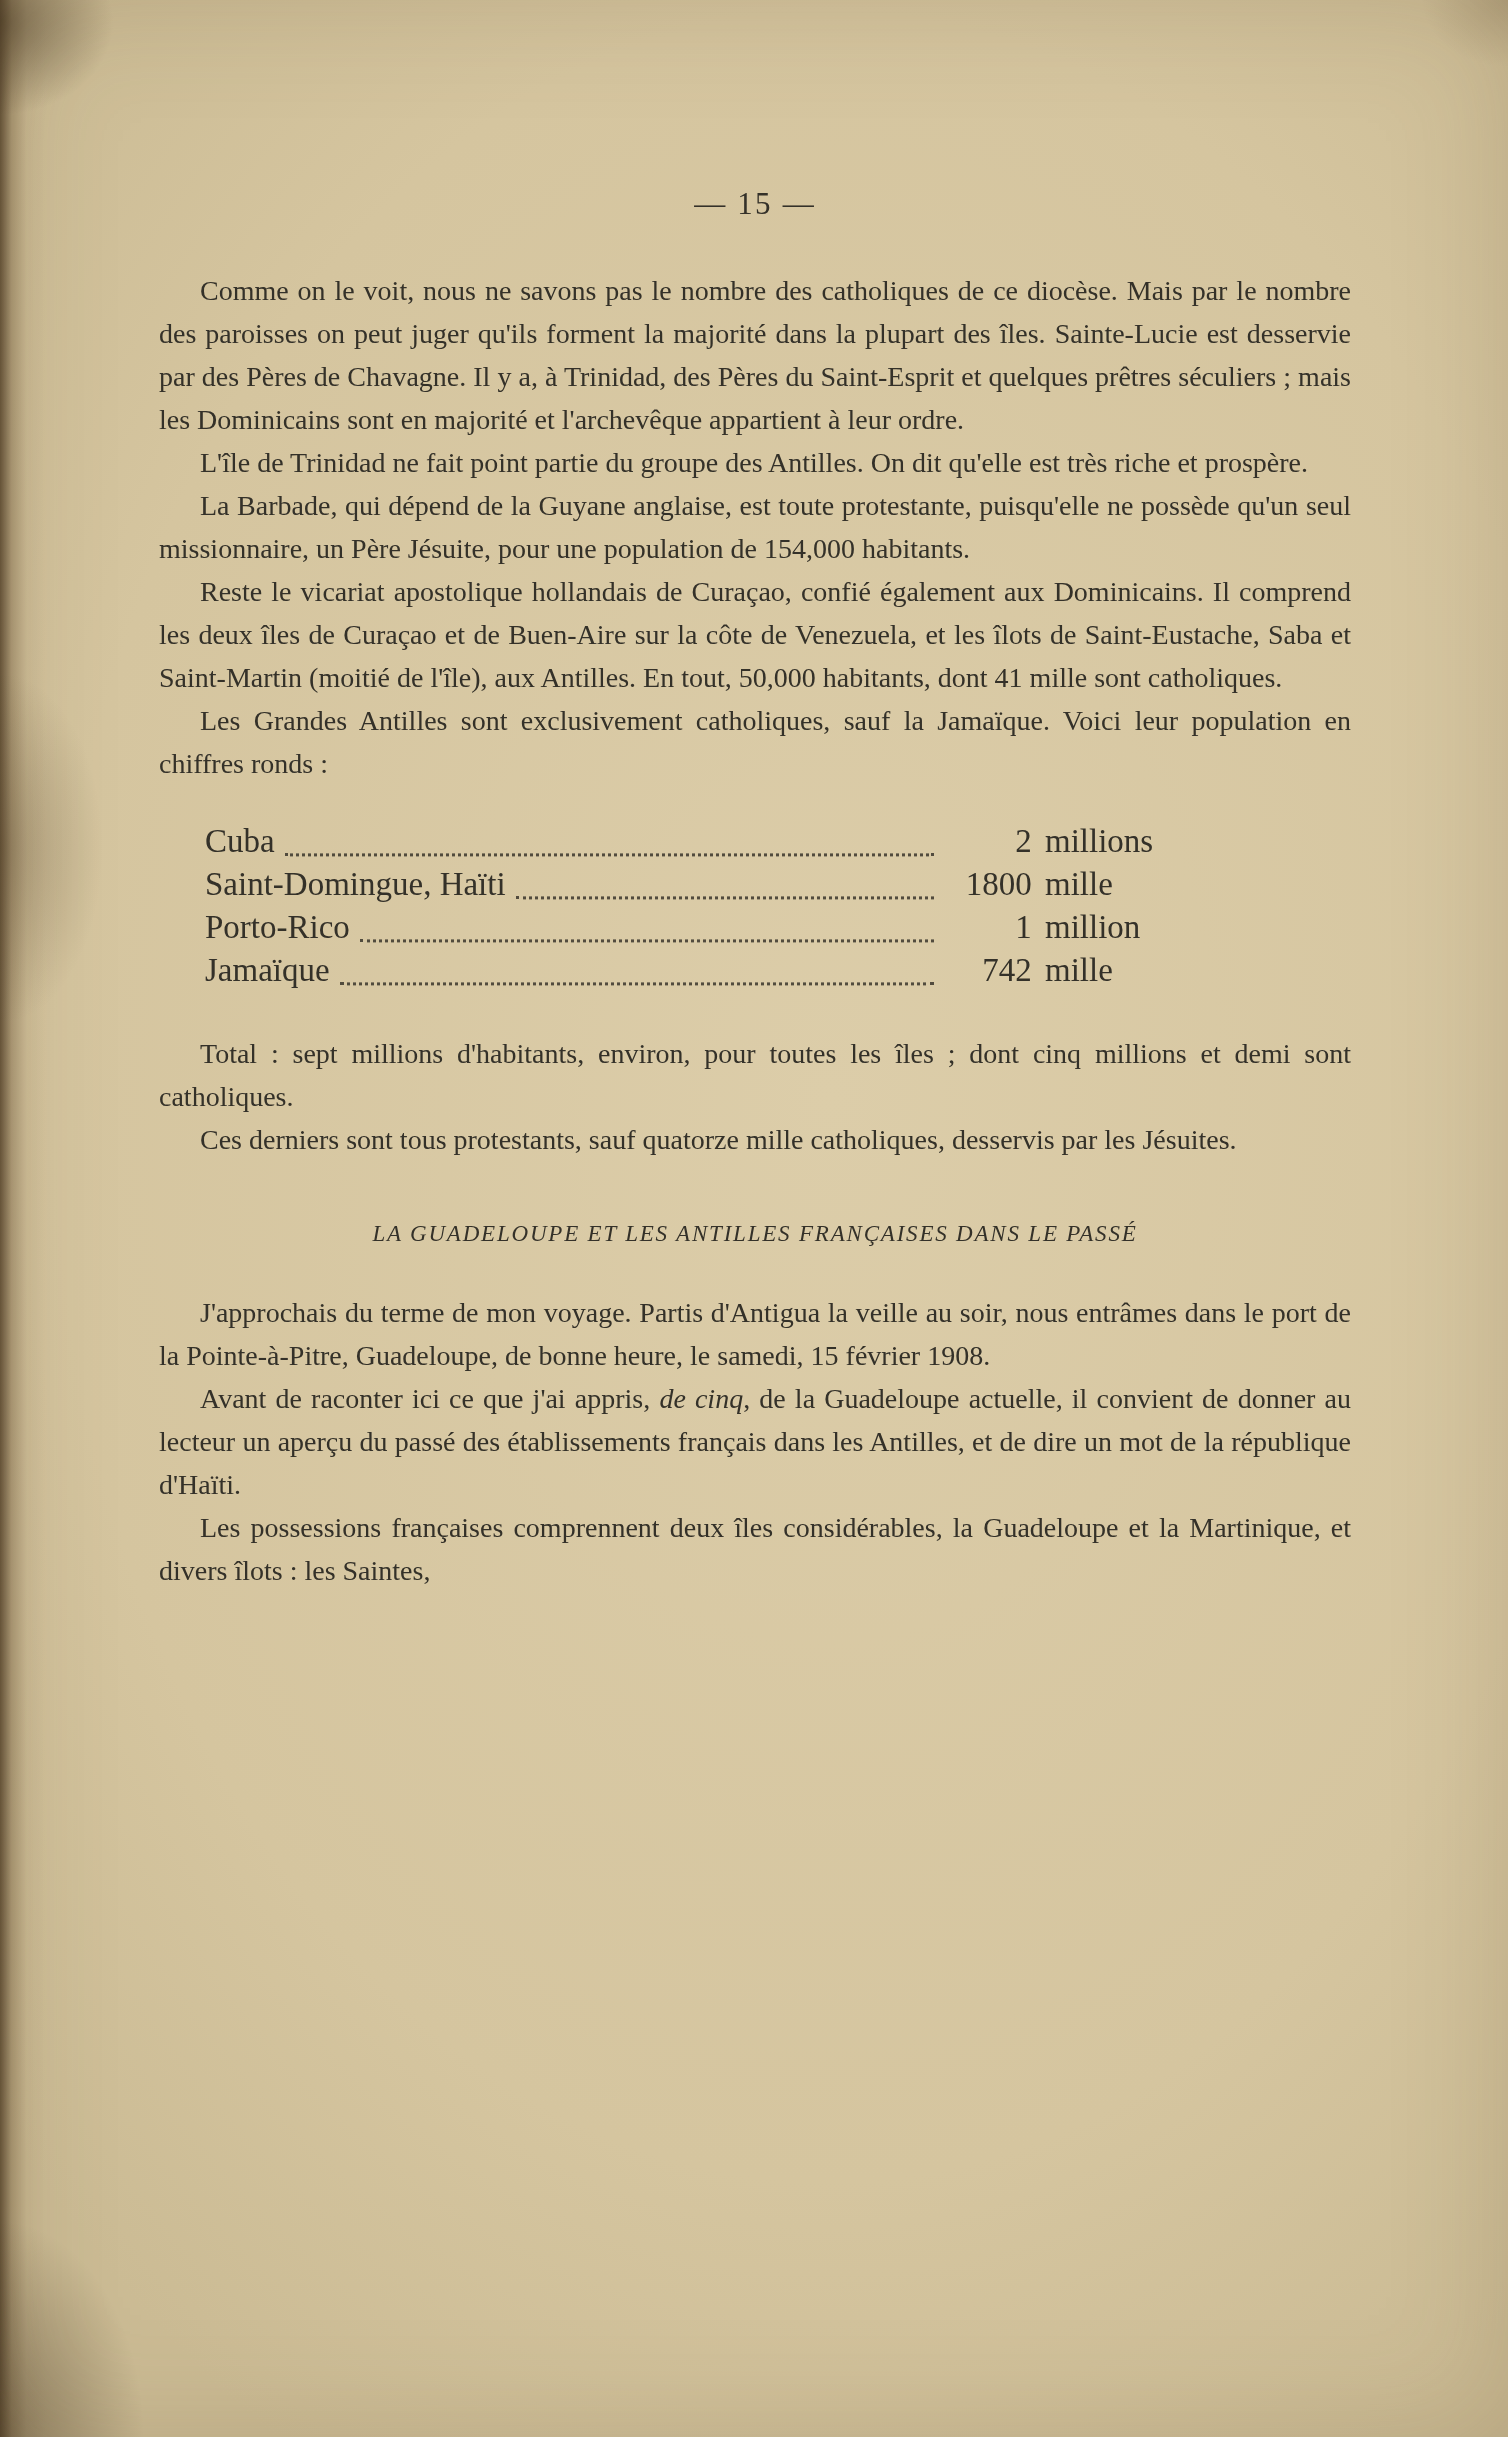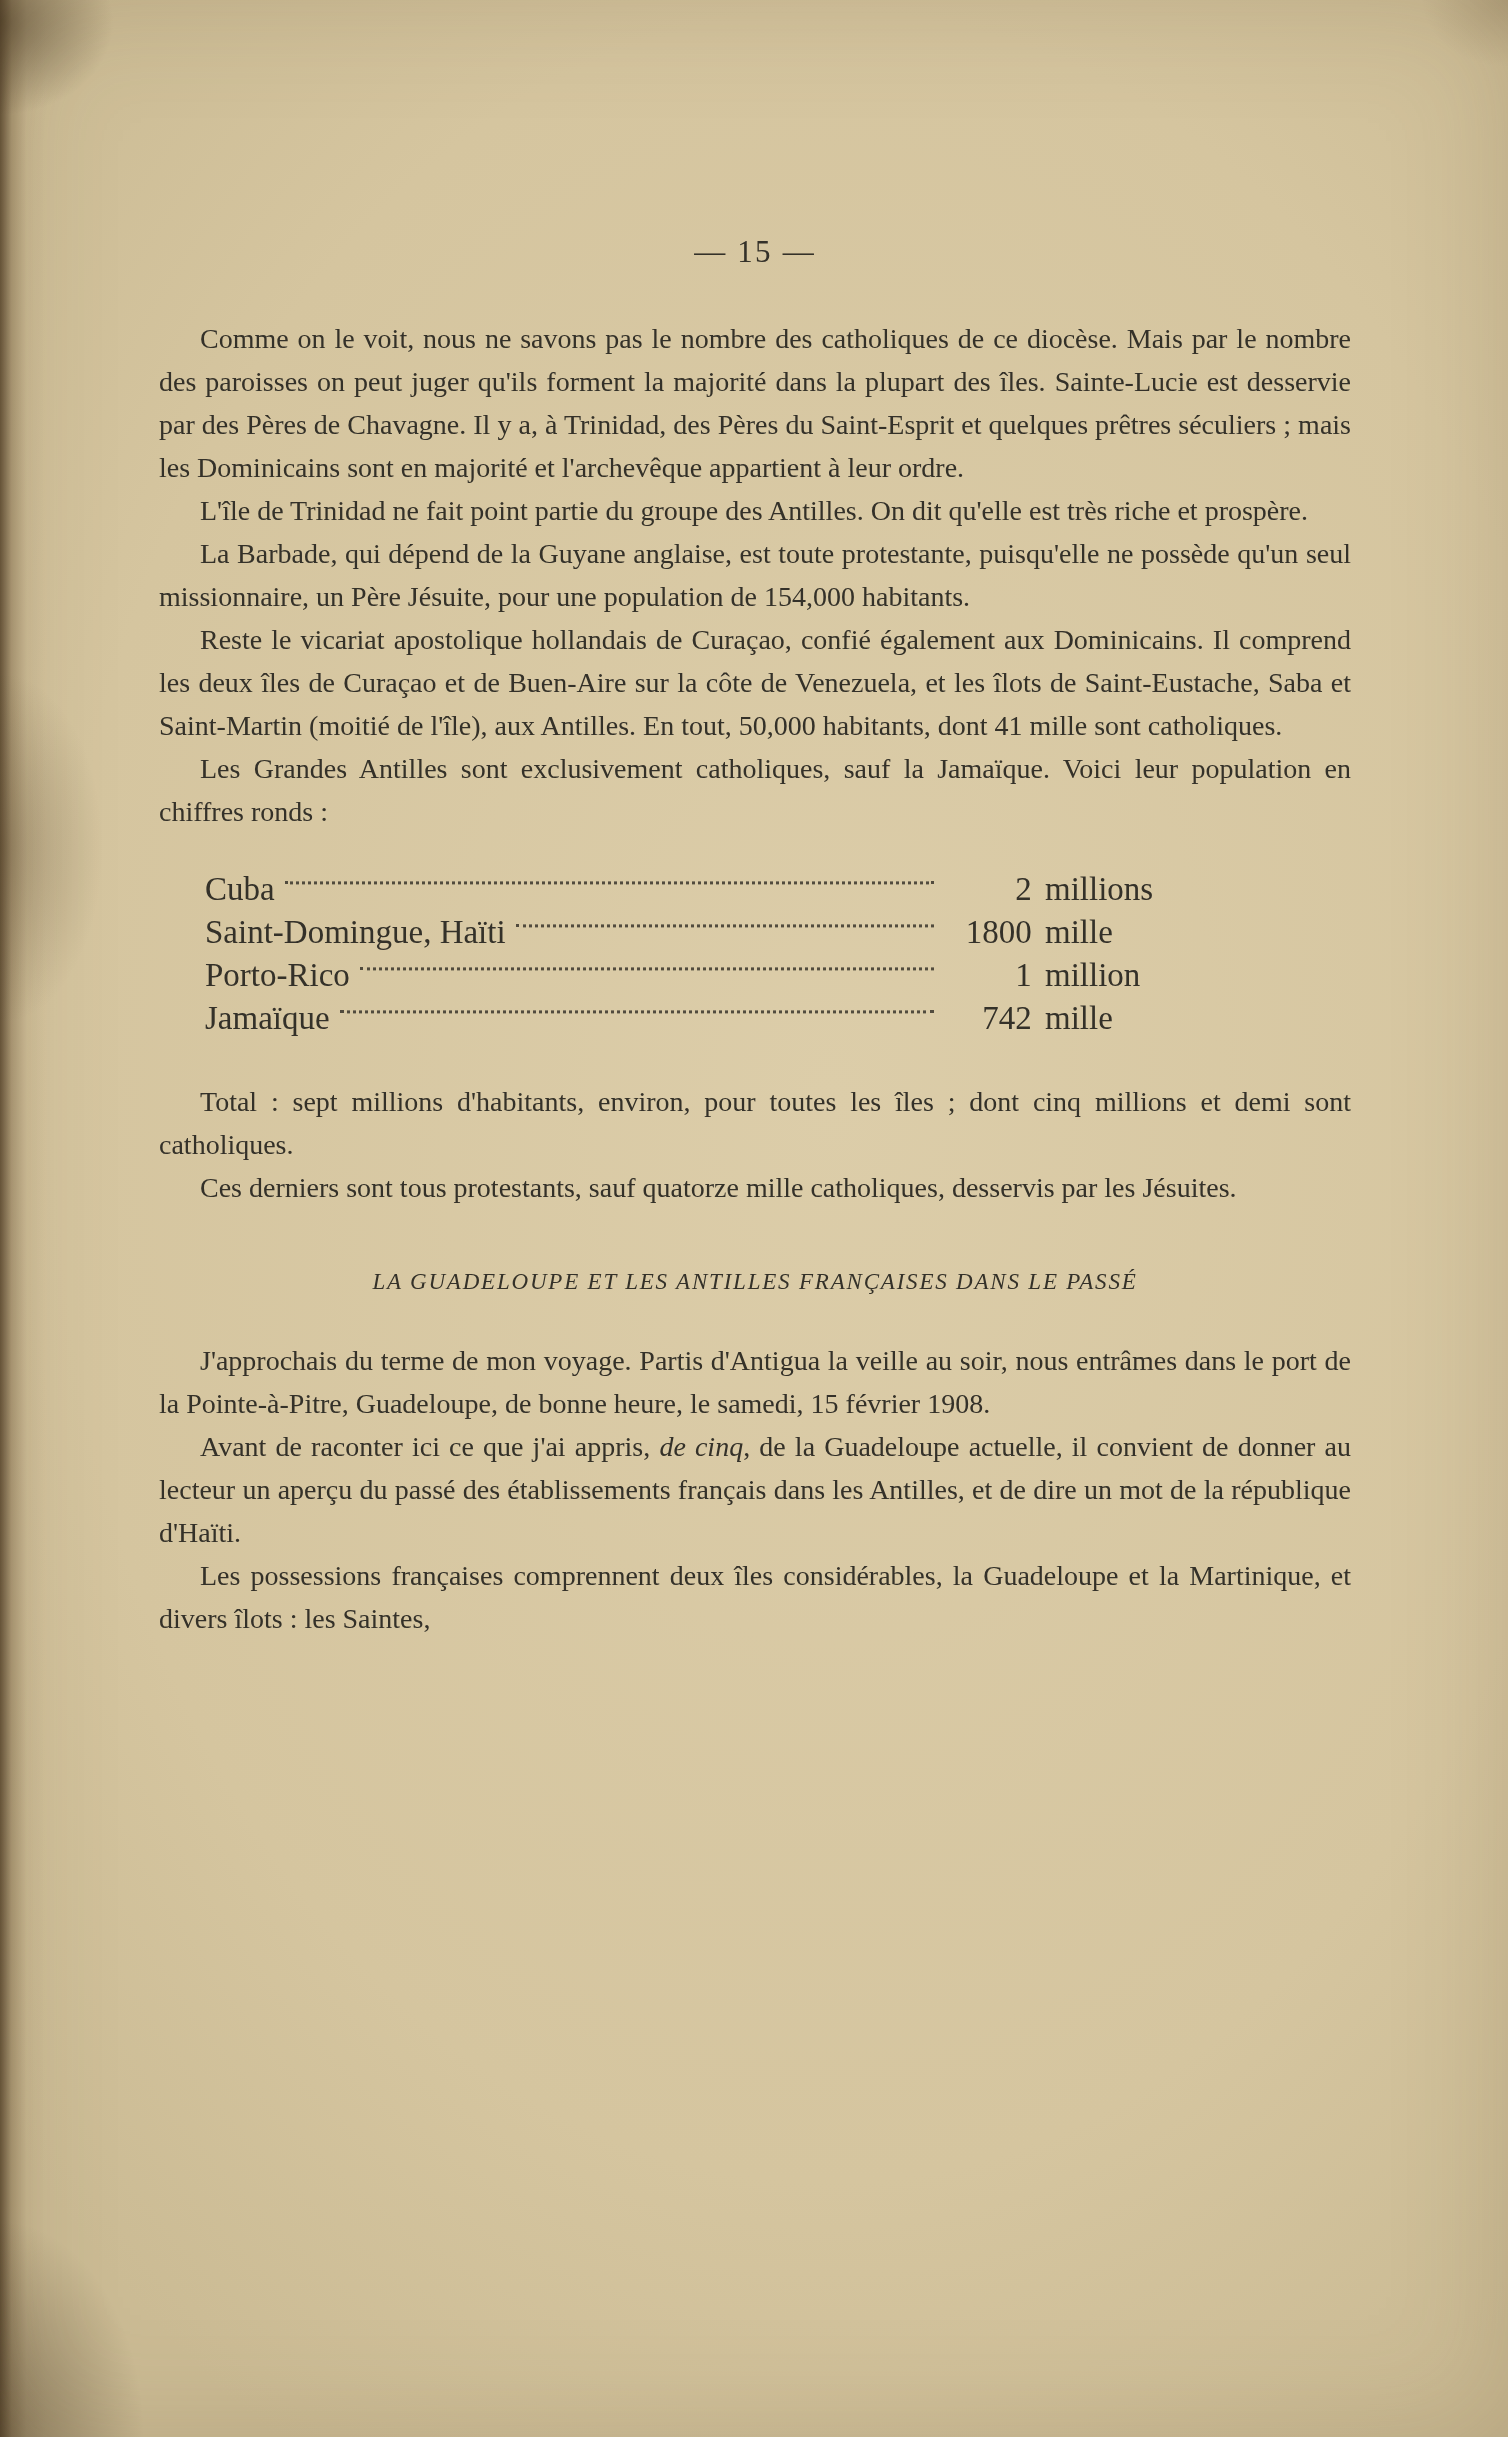--- a/index.html
+++ b/index.html
@@ -19,42 +19,41 @@
       radial-gradient(206px 310px at 0px 2438px, rgba(62,48,28,.45), transparent 70%),
       radial-gradient(125px 96px at 100% 0%, rgba(95,75,48,.22), transparent 70%),
       linear-gradient(90deg, rgba(86,68,44,.88) 0px, rgba(128,107,74,.45) 11.8px, rgba(180,160,124,.22) 26.5px, rgba(0,0,0,0) 46px),
       radial-gradient(1106px 1549px at 55% 45%, #dccda9 0%, #d5c59f 70%, #cbbb94 100%);
     box-shadow: inset 0 0 118px rgba(110,88,55,.22);
   }
   .content {
     position: absolute;
     left: 159px; top: 186px;
     width: 1192px;
-    margin-top: 48px;
   }
   .page-number {
     text-align: center;
     font-size: 31px;
     letter-spacing: 2.2px;
     margin-bottom: 47px;
   }
   p.body {
     margin: 0;
     font-size: 28px;
     line-height: 43px;
     text-align: justify;
     text-indent: 41px;
   }
   p.body em { font-style: italic; }
   .ptable {
     margin: 35px 147px 40px 46px;
     font-size: 33px;
     line-height: 43px;
   }
-  .trow { display: flex; align-items: center; }
+  .trow { display: flex; align-items: flex-end; }
   .tlabel { white-space: nowrap; }
   .leader {
     flex: 1;
     min-width: 29.5px;
     border-bottom: 3.7px dotted rgba(58,53,44,.85);
     margin: 0 10.3px;
     transform: translateY(-6.6px);
   }
   .tnum { width: 87px; text-align: right; white-space: nowrap; }
   .tunit { width: 159px; margin-left: 13.3px; white-space: nowrap; }

